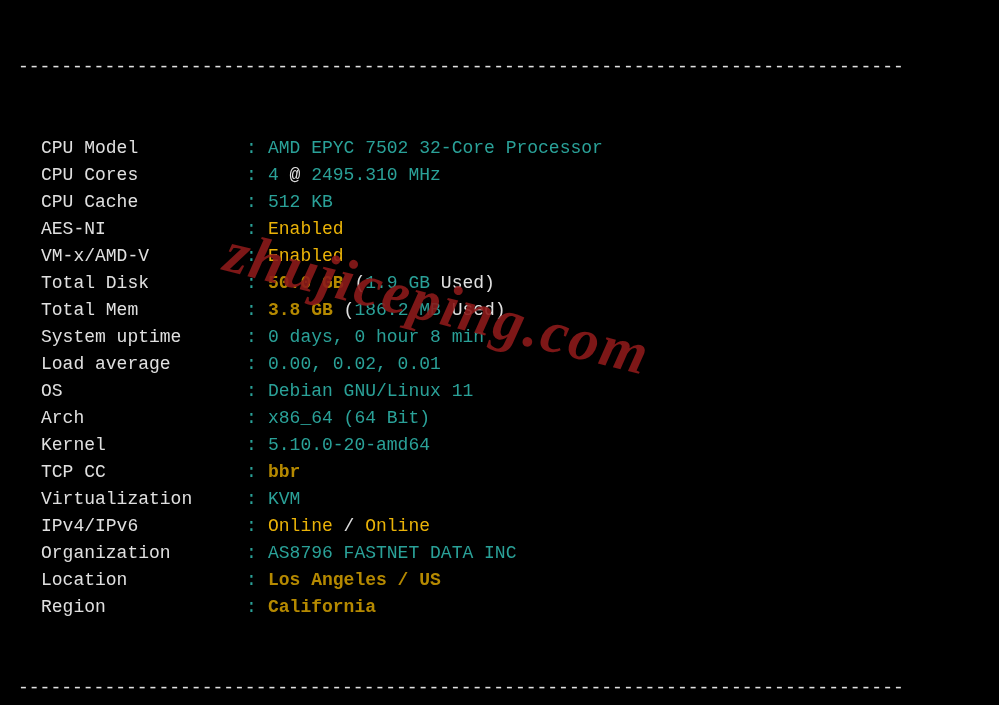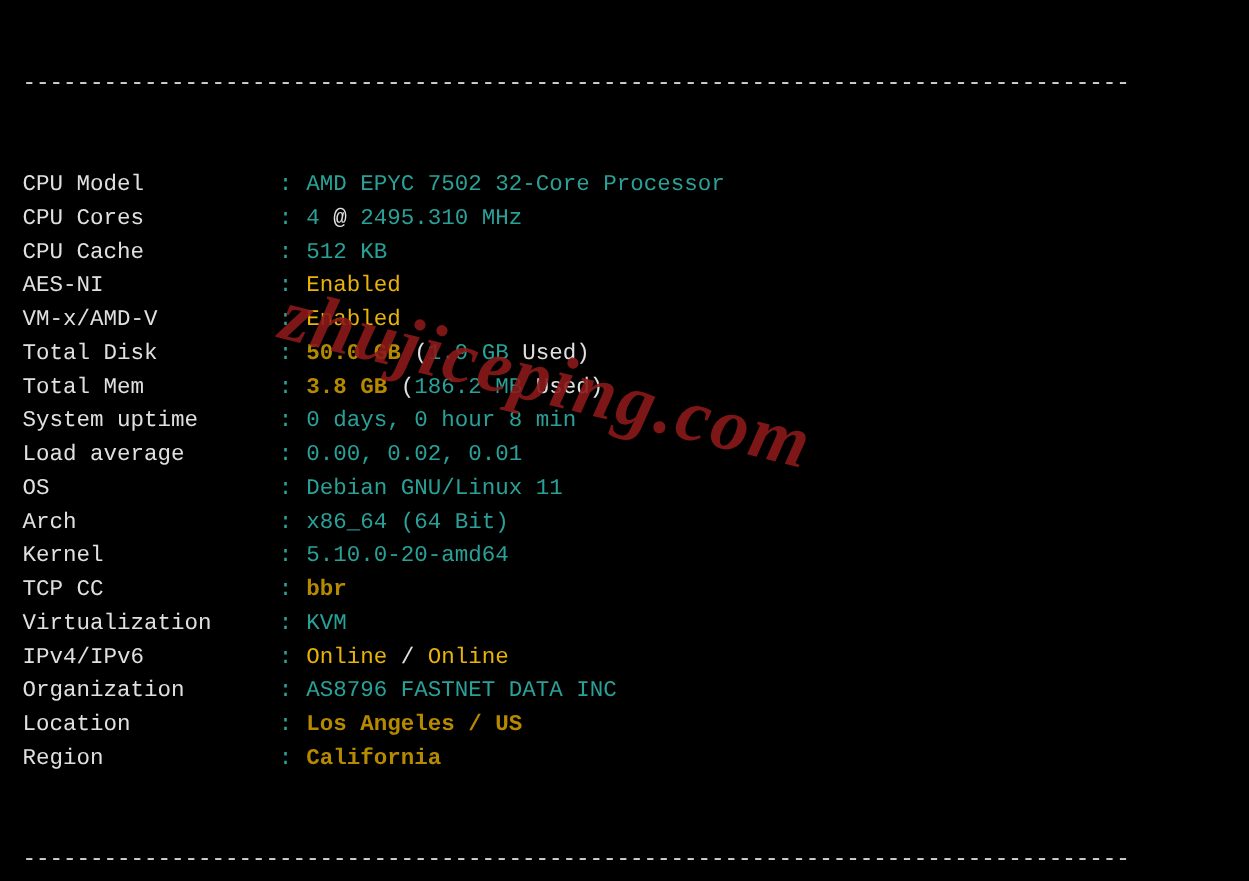--- a/index.html
+++ b/index.html
@@ -14,20 +14,21 @@
     height: 705px;
     overflow: hidden;
     position: relative;
   }
   .terminal {
     padding: 0 18px;
     white-space: pre;
   }
   .row {
     display: flex;
+    margin-left: 23px;
   }
   .label {
     width: 205px;
     color: #e0e0e0;
     flex-shrink: 0;
   }
   .colon {
     color: #2aa198;
     width: 22px;
     flex-shrink: 0;

